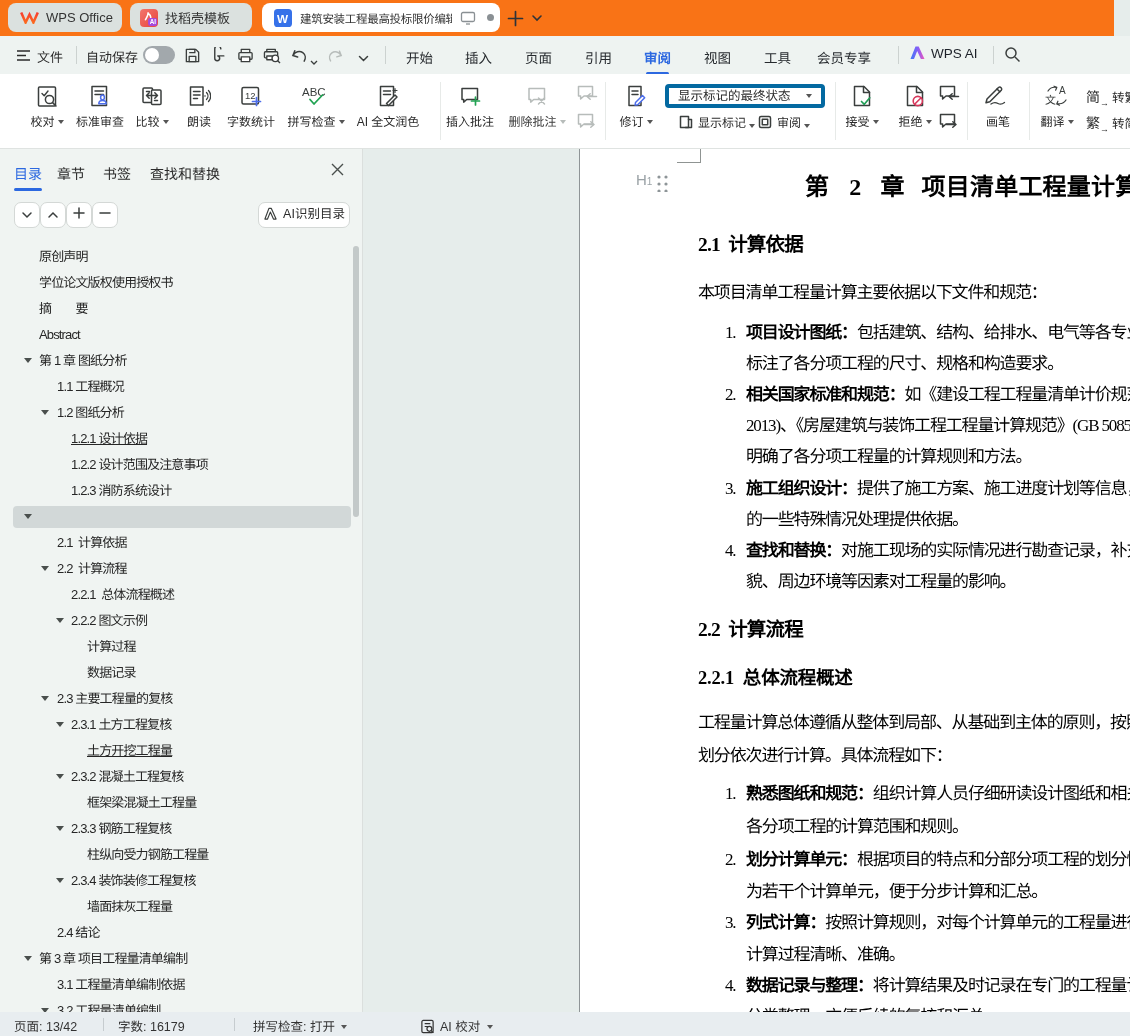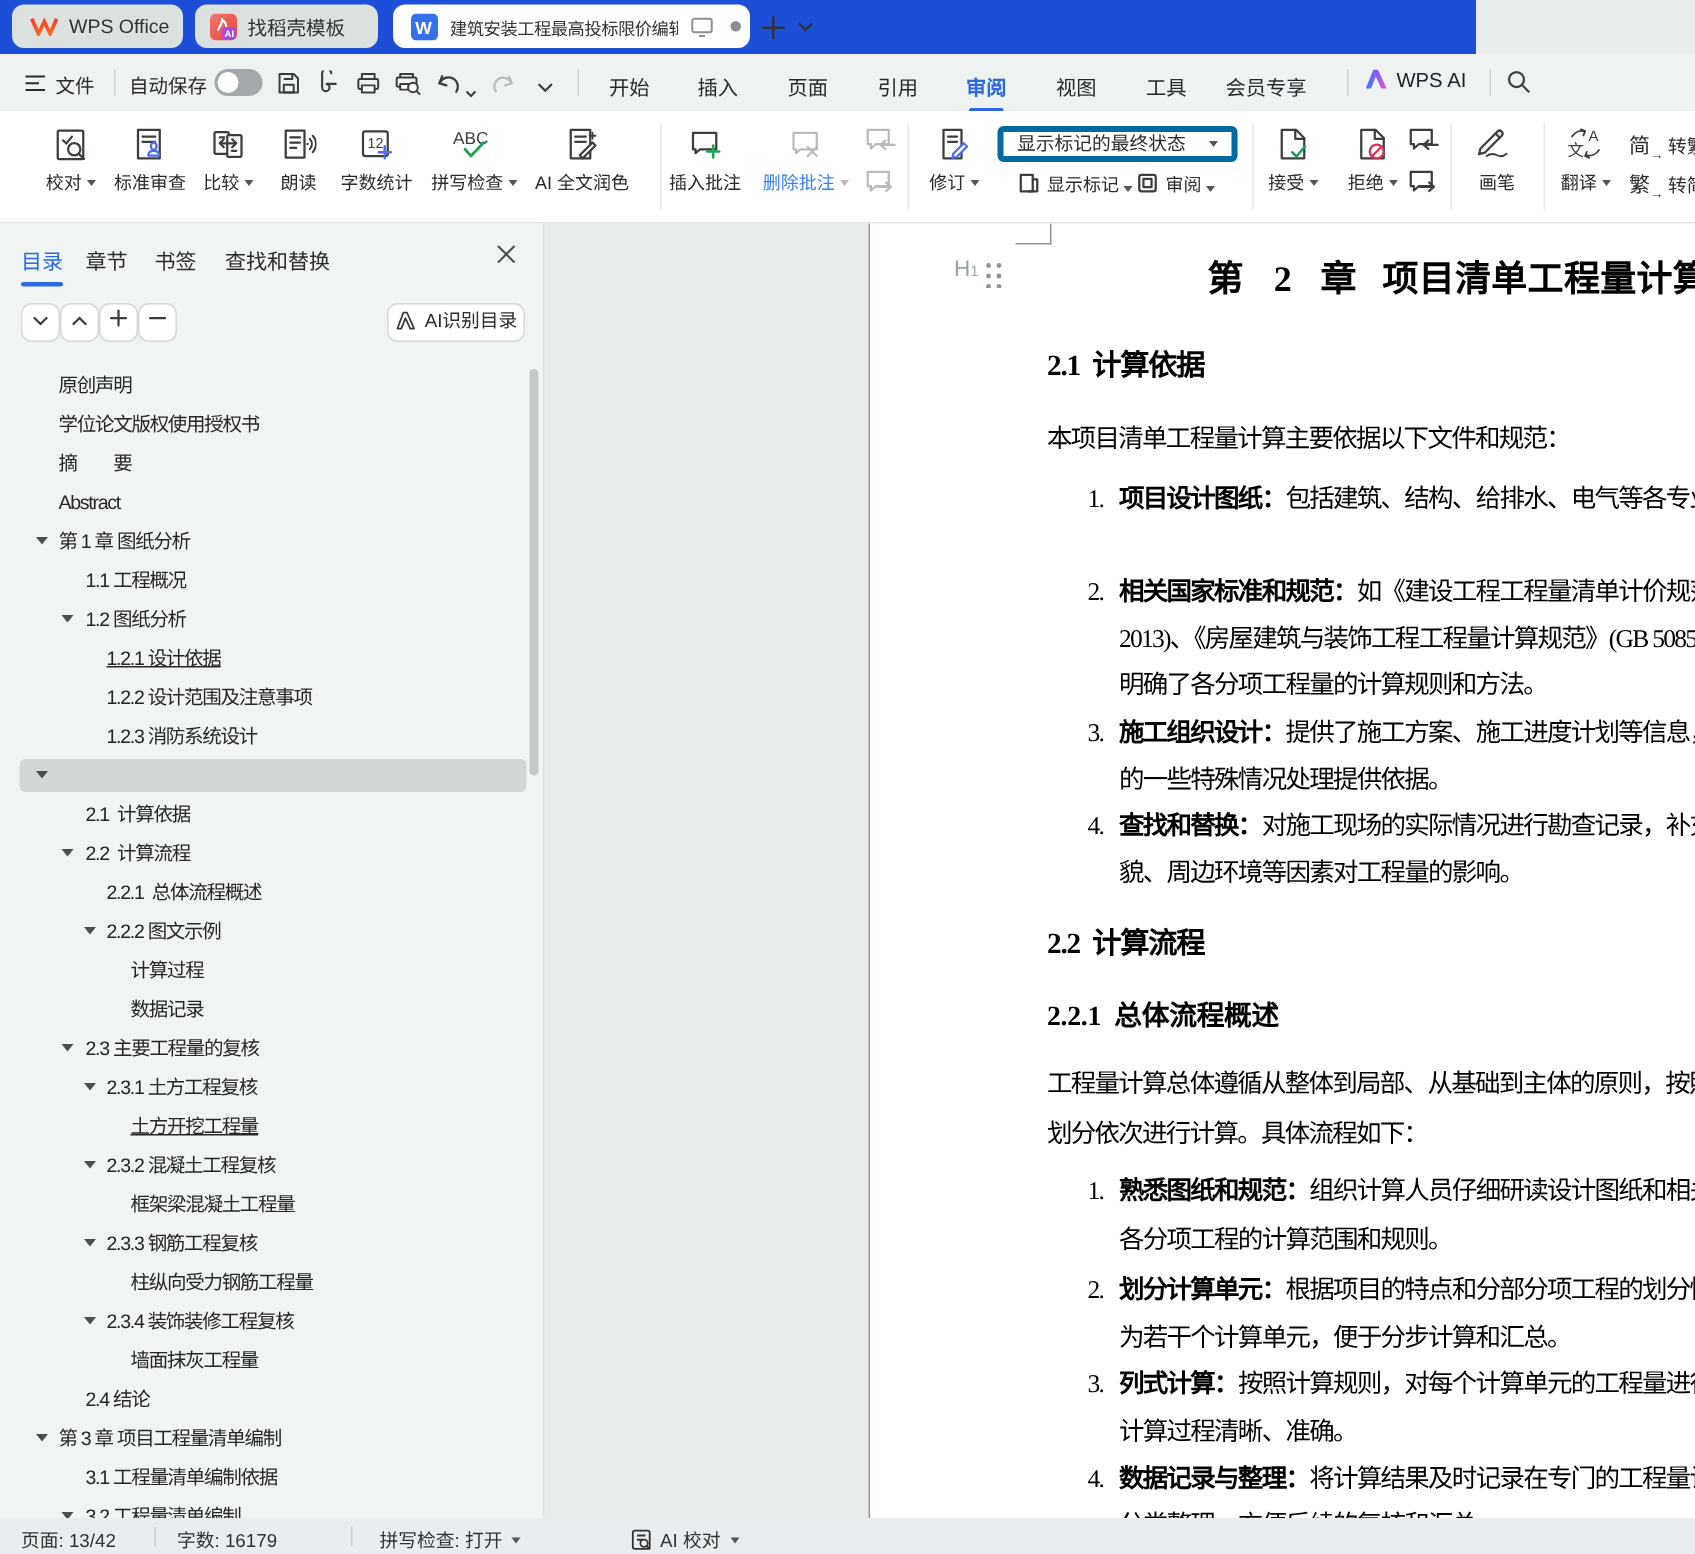--- a/index.html
+++ b/index.html
@@ -1,32 +1,32 @@
 <!DOCTYPE html>
 <html lang="zh-CN"><head>
 <meta charset="utf-8">
 <style>
 * { margin:0; padding:0; box-sizing:border-box; }
 html,body { width:1130px; height:1036px; overflow:hidden; }
 body { font-family:"Liberation Sans", sans-serif; color:#2b2b2b; }
 #app { position:relative; width:1130px; height:1036px; background:#e6edeb; overflow:hidden; }
-.tabbar { position:absolute; left:0; top:0; width:984px; height:36px; background:#1d4ed8; }
+.tabbar { position:absolute; left:0; top:0; width:1114px; height:36px; background:#f97316; }
 .tab { position:absolute; top:3px; height:29px; border-radius:8px; background:#dbe1df; display:flex; align-items:center; font-size:13px; color:#333; }
 .tab.active { background:#fff; }
 .menubar { position:absolute; left:0; top:36px; width:1130px; height:38px; background:#eef3f1; font-size:13px; }
 .mitem { position:absolute; top:11px; }
 .msep { position:absolute; top:10px; width:1px; height:18px; background:#ccd2d0; }
 .mtab { position:absolute; top:11px; font-size:13.5px; color:#262a2e; }
 .mtab.sel { color:#2c68e0; font-weight:bold; }
 .mtab.sel::after { content:""; position:absolute; left:2px; right:2px; bottom:-8px; height:3px; border-radius:2px; background:#2c68e0; }
 .ribbon { position:absolute; left:0; top:74px; width:1130px; height:75px; background:#fff; border-bottom:1px solid #dfe3e1; }
 .rsep { position:absolute; top:8px; width:1px; height:58px; background:#e7eae8; }
 .rbtn { position:absolute; text-align:center; font-size:12px; color:#2b2b2b; }
 .rbtn .lbl { margin-top:2px; white-space:nowrap; }
-.gray { color:#3b82f6; }
+.gray { color:#404040; }
 .caret { display:inline-block; width:0; height:0; border-left:3.5px solid transparent; border-right:3.5px solid transparent; border-top:4px solid #555; vertical-align:2px; margin-left:3px; }
 .gray .caret { border-top-color:#b7bcba; }
 .panel { position:absolute; left:0; top:149px; width:363px; height:863px; background:#f0f4f2; border-right:1px solid #dbdfdd; }
 .ptab { position:absolute; top:14px; font-size:14px; color:#2b2b2b; }
 .ptab.sel { color:#2c68e0; }
 .ptab.sel::after { content:""; position:absolute; left:0; right:0; bottom:-8px; height:3px; border-radius:2px; background:#2c68e0; }
 .pbtn { position:absolute; top:53px; width:26px; height:26px; background:#fff; border:1px solid #d4d8d6; border-radius:7px; text-align:center; line-height:22px; }
 .trow { position:absolute; height:26px; line-height:26px; white-space:nowrap; font-size:13px; letter-spacing:-0.85px; color:#262626; }
 .arr { position:absolute; width:0; height:0; border-left:4.5px solid transparent; border-right:4.5px solid transparent; border-top:5.5px solid #4a4f4d; }
 .hl { position:absolute; left:13px; top:357px; width:338px; height:22px; border-radius:4px; background:#d2d8d8; }
@@ -389,20 +389,21 @@
           <circle cx="3" cy="10" r="1.6" fill="#8e9598"></circle>
           <circle cx="10" cy="10" r="1.6" fill="#8e9598"></circle>
           <circle cx="3" cy="17" r="1.6" fill="#8e9598"></circle>
           <circle cx="10" cy="17" r="1.6" fill="#8e9598"></circle>
         </svg>
       <div class="pl b" style="left:225px; top:24px; font-size:24px; letter-spacing:0.2px;">第<span style="margin-left:20px;">2</span><span style="margin-left:19px;">章</span><span style="margin-left:17px;">项目清单工程量计算及复核</span></div>
       <div class="pl b" style="left:118px; top:84px; font-size:19.5px; letter-spacing:-0.8px;">2.1&nbsp;&nbsp;计算依据</div>
       <div class="pl" style="left:118px; top:134px; font-size:17px; letter-spacing:-1.15px;">本项目清单工程量计算主要依据以下文件和规范：</div>
       <div class="pl" style="left:145px; top:174px; font-size:17px; letter-spacing:-1.15px;">1.</div>
         <div class="pl" style="left:166px; top:174px; font-size:17px; letter-spacing:-1.15px;"><span class="b">项目设计图纸：</span>包括建筑、结构、给排水、电气等各专业施工图纸，</div>
+      <div class="pl" style="left:166px; top:205px; font-size:17px; letter-spacing:-1.15px;">标注了各分项工程的尺寸、规格和构造要求。</div>
       <div class="pl" style="left:145px; top:236px; font-size:17px; letter-spacing:-1.15px;">2.</div>
         <div class="pl" style="left:166px; top:236px; font-size:17px; letter-spacing:-1.15px;"><span class="b">相关国家标准和规范：</span>如《建设工程工程量清单计价规范》(GB 50500-</div>
       <div class="pl" style="left:166px; top:267px; font-size:17px; letter-spacing:-1.15px;">2013)、《房屋建筑与装饰工程工程量计算规范》(GB 50854-2013)等，</div>
       <div class="pl" style="left:166px; top:298px; font-size:17px; letter-spacing:-1.15px;">明确了各分项工程量的计算规则和方法。</div>
       <div class="pl" style="left:145px; top:330px; font-size:17px; letter-spacing:-1.15px;">3.</div>
         <div class="pl" style="left:166px; top:330px; font-size:17px; letter-spacing:-1.15px;"><span class="b">施工组织设计：</span>提供了施工方案、施工进度计划等信息，为工程量计算中</div>
       <div class="pl" style="left:166px; top:361px; font-size:17px; letter-spacing:-1.15px;">的一些特殊情况处理提供依据。</div>
       <div class="pl" style="left:145px; top:392px; font-size:17px; letter-spacing:-1.15px;">4.</div>
         <div class="pl" style="left:166px; top:392px; font-size:17px; letter-spacing:-1.15px;"><span class="b">查找和替换：</span>对施工现场的实际情况进行勘查记录，补充反映地形地</div>
       <div class="pl" style="left:166px; top:423px; font-size:17px; letter-spacing:-1.15px;">貌、周边环境等因素对工程量的影响。</div>

